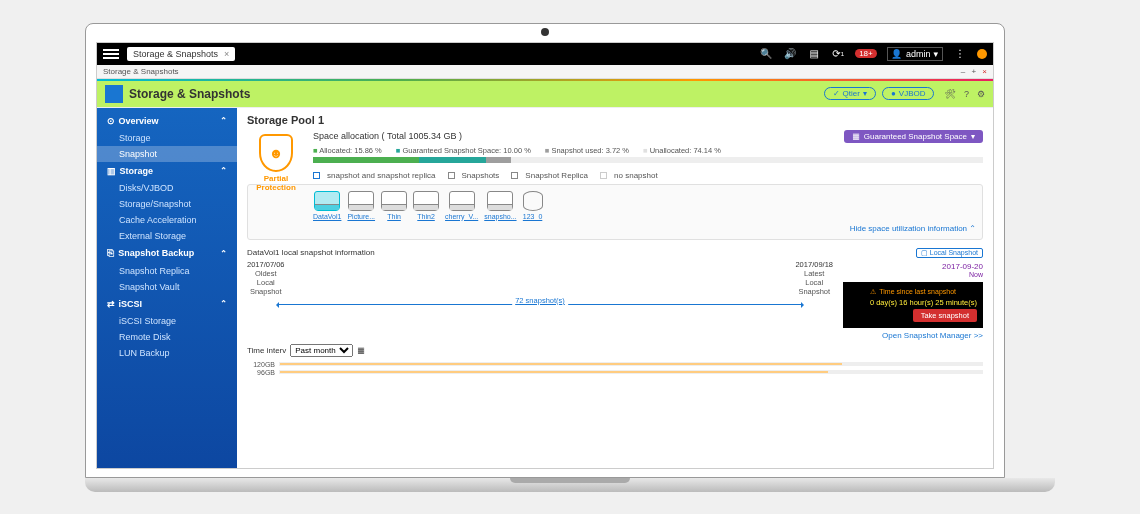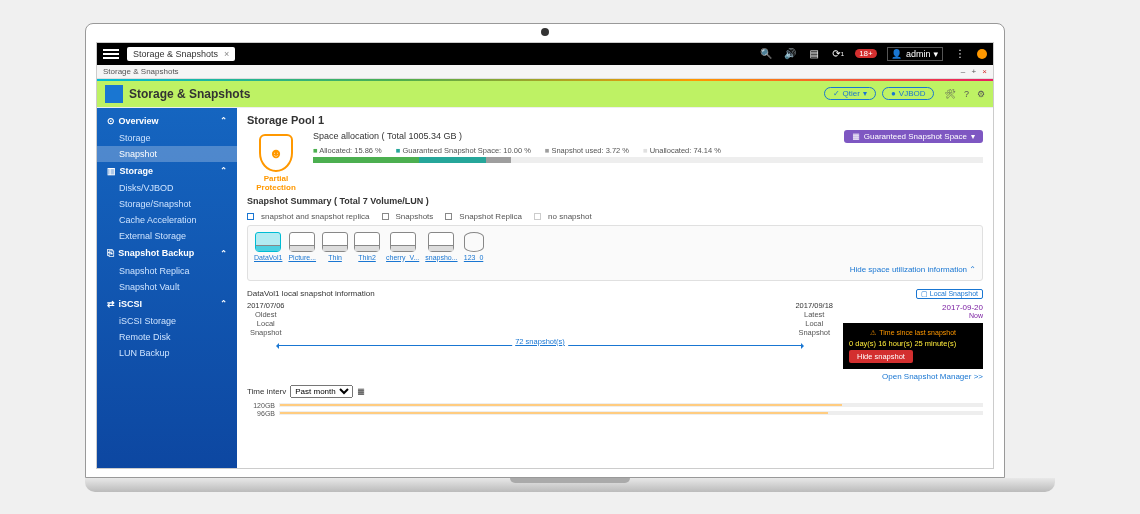--- a/index.html
+++ b/index.html
@@ -68,21 +68,21 @@
 .tl-line { position: relative; height: 12px; margin: 2px 30px; }
 .tl-arrow { position: absolute; top: 50%; left: 0; right: 0; border-top: 1px solid #1976d2; }
 .tl-arrow::before, .tl-arrow::after { content: ''; position: absolute; top: -3px; border: 3px solid transparent; }
 .tl-arrow::before { left: -4px; border-right-color: #1976d2; }
 .tl-arrow::after { right: -4px; border-left-color: #1976d2; }
 .tl-mid { position: absolute; left: 50%; top: -2px; transform: translateX(-50%); font-size: 7.5px; color: #1976d2; text-decoration: underline; background: #fff; padding: 0 3px; }
 .right-panel { margin-left: 10px; text-align: right; }
 .badge-local { border: 1px solid #1976d2; color: #1976d2; font-size: 7px; padding: 0 4px; border-radius: 2px; display: inline-flex; align-items: center; gap: 2px; }
 .now-date { color: #7b1fa2; font-size: 8px; margin-top: 4px; }
 .now-text { color: #7b1fa2; font-size: 7px; }
-.black-box { background: #000; color: #fff; font-size: 7.5px; padding: 6px; margin-top: 4px; text-align: left; width: 140px; }
+.black-box { background: #000; color: #fff; font-size: 7.5px; padding: 6px; margin-top: 4px; text-align: right; width: 140px; }
 .black-box .warn { color: #ff9800; font-size: 7px; display: flex; align-items: center; justify-content: center; gap: 3px; }
 .black-box .time { color: #ffeb3b; margin: 2px 0; }
 .btn-red { background: #d32f2f; color: #fff; padding: 2px 8px; border-radius: 2px; font-size: 7.5px; cursor: pointer; display: inline-block; }
 .link-right { text-align: right; font-size: 8px; color: #1976d2; cursor: pointer; margin-top: 3px; }
 .util-row { display: flex; align-items: center; gap: 4px; font-size: 8px; margin: 4px 0; }
 .util-row select { font-size: 8px; }
 .chart { font-size: 7px; color: #555; }
 .chart-row { display: flex; align-items: center; gap: 4px; margin: 1px 0; }
 .chart-lbl { width: 28px; text-align: right; }
 .chart-bar { flex: 1; height: 4px; background: linear-gradient(90deg, #ffcc80 80%, #eee 80%); border: 1px solid #eee; }
@@ -198,21 +198,20 @@
           <span class="l-teal">Guaranteed Snapshot Space: 10.00 %</span>
           <span class="l-grey">Snapshot used: 3.72 %</span>
           <span class="l-lgrey">Unallocated: 74.14 %</span>
         </div>
         <div class="bar">
           <div class="seg" style="width:15.86%;background:#4caf50"></div>
           <div class="seg" style="width:10%;background:#26a69a"></div>
           <div class="seg" style="width:3.72%;background:#9e9e9e"></div>
         </div>
 
-        <div class="section-title">Snapshot Summary ( Total 7 Volume/LUN )</div>
         <div class="filter-row">
           <label>
                 <span class="sq" style="color:#1976d2"></span>
                 <span>snapshot and snapshot replica</span>
               </label>
           <label>
                 <span class="sq" style="color:#888"></span>
                 <span>Snapshots</span>
               </label>
           <label>
@@ -284,21 +283,21 @@
           <div class="right-panel">
             <span class="badge-local">▢ <span>Local Snapshot</span></span>
             <div class="now-date">2017-09-20</div>
             <div class="now-text">Now</div>
             <div class="black-box">
               <div class="warn">
                     <span>⚠</span>
                     <span>Time since last snapshot</span>
                   </div>
               <div class="time">0 day(s) 16 hour(s) 25 minute(s)</div>
-              <div class="btn-red">Hide snapshot</div>
+              <div class="btn-red">Take snapshot</div>
             </div>
             <div class="link-right">Open Snapshot Manager &gt;&gt;</div>
           </div>
         </div>
 
         <div class="util-row">
           <span>Time interv</span>
           <select><option>Past month</option></select>
           <span>▦</span>
         </div>

